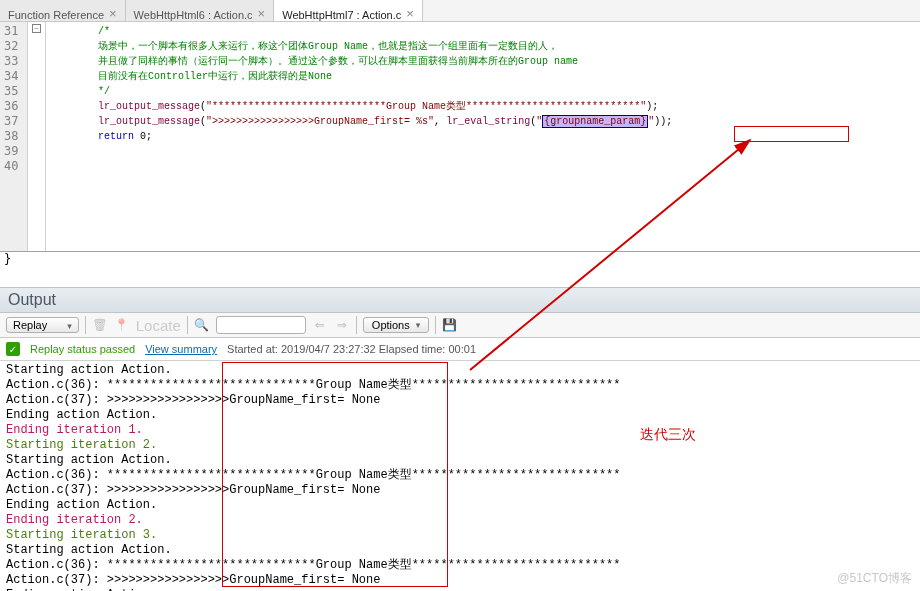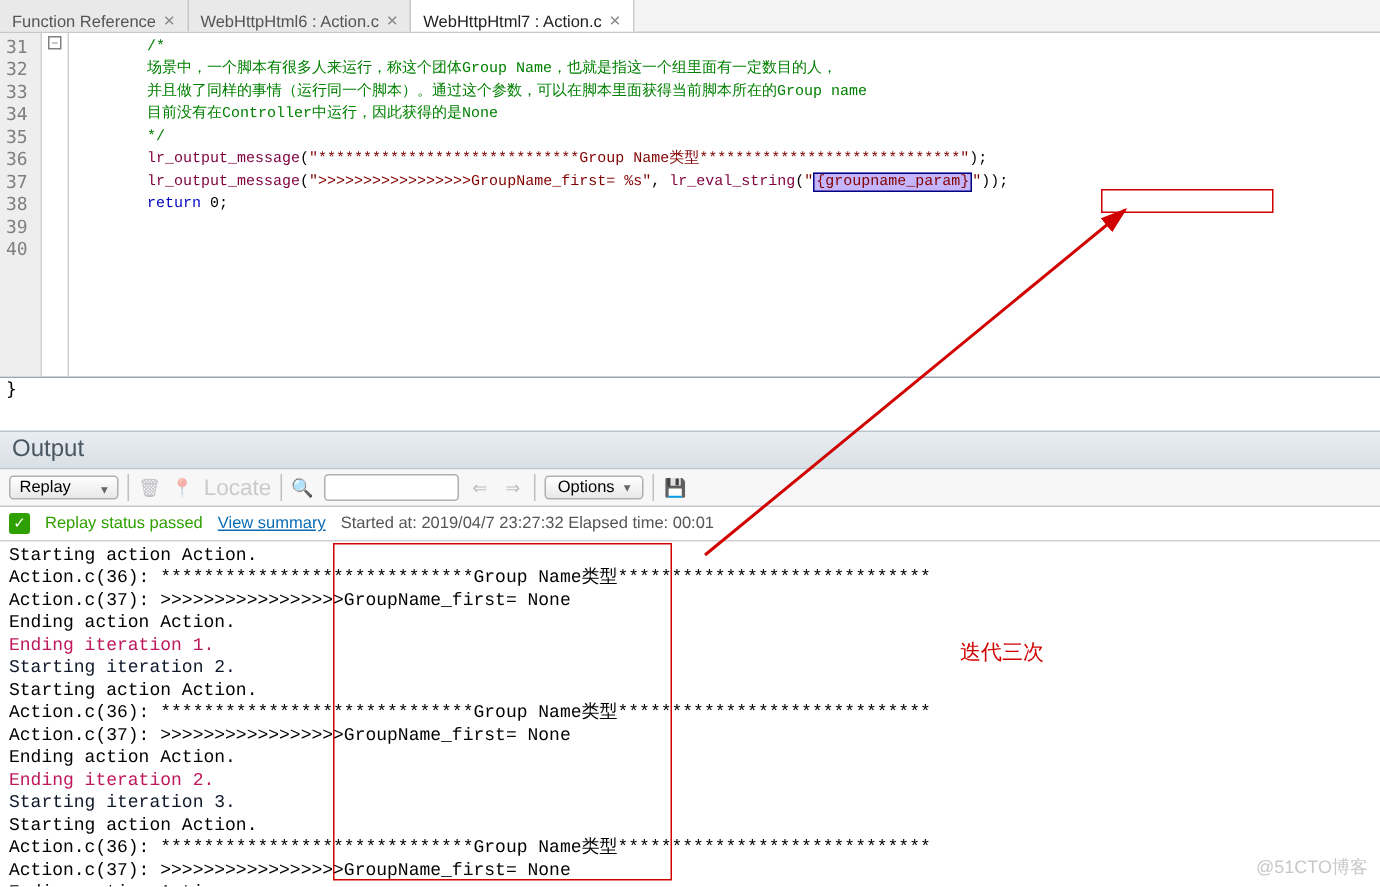--- a/index.html
+++ b/index.html
@@ -28,21 +28,21 @@
   .dis{opacity:.4}
   .search-inp{border:1px solid #b0b0b0;border-radius:3px;height:18px;width:90px;padding:0 4px;font-size:11px}
   .btn{border:1px solid #b0b0b0;border-radius:3px;background:linear-gradient(#fff,#e8e8e8);padding:1px 8px;font-size:11px;cursor:pointer;display:flex;align-items:center;gap:6px}
   .status{display:flex;align-items:center;gap:10px;padding:4px 6px;border-bottom:1px solid #d0d0d0;font-size:11px}
   .check{width:14px;height:14px;background:#2ea000;border-radius:2px;color:#fff;display:inline-flex;align-items:center;justify-content:center;font-size:10px}
   .status-pass{color:#2ea000}
   .status-link{color:#0a6bb3;text-decoration:underline;cursor:pointer}
   .status-meta{color:#555}
   .out{font-family:Consolas,"Courier New",monospace;font-size:12px;padding:2px 6px;line-height:15px;white-space:pre}
   .out .o-end{color:#be185d}
-  .out .o-start{color:#0f172a}
+  .out .o-start{color:#4d7c0f}
   .red-box{position:absolute;border:1px solid #d00000;pointer-events:none}
   .arrow-svg{position:absolute;pointer-events:none}
   .annot{position:absolute;color:#d00000;font-size:14px;font-family:"Microsoft YaHei";pointer-events:none}
   .watermark{position:absolute;right:8px;bottom:4px;color:#c8c8c8;font-size:12px}
   #box-top{left:222px;top:362px;width:226px;height:225px}
   #box-hl{left:734px;top:126px;width:115px;height:16px}
 </style>
 </head>
 <body>
 

